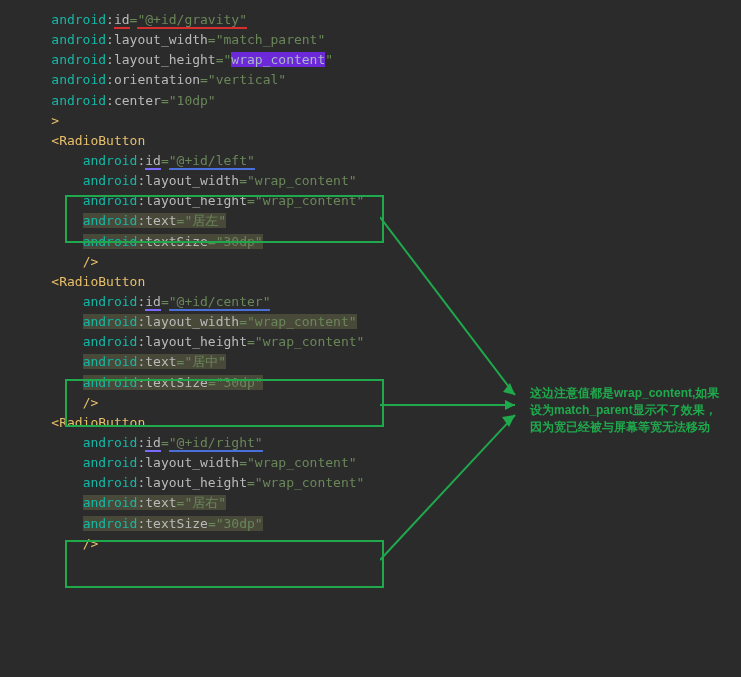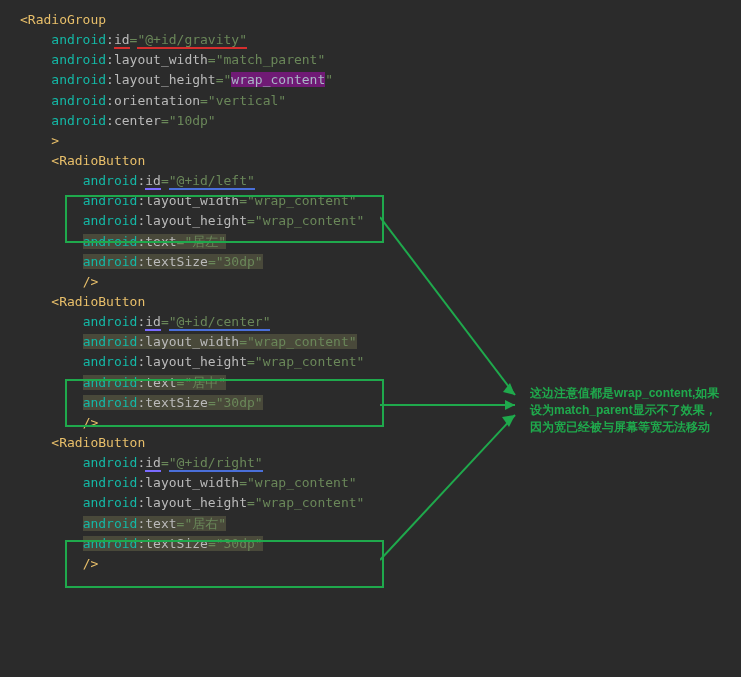--- a/index.html
+++ b/index.html
@@ -22,21 +22,21 @@
   .line { white-space: pre; position: relative; }
   .tag   { color: #e8bf6a; }
   .ns    { color: #14b8a6; }
   .attr  { color: #bababa; }
   .str   { color: #6a8759; font-weight: normal; }
   .op    { color: #6a8759; }
   .dim-bg { background: #49493a; }
   .underline-red    { border-bottom: 2px solid #d62e2e; }
   .underline-purple { border-bottom: 2px solid #7a6bff; }
   .underline-blue   { border-bottom: 2px solid #4a6fd9; }
-  .sel-blue { background: #701a75; color: #a9b7c6; }
+  .sel-blue { background: #6d28d9; color: #a9b7c6; }
   .box-green {
     position: absolute;
     border: 2px solid #1fa94c;
     pointer-events: none;
   }
   .arrow {
     position: absolute;
     pointer-events: none;
   }
   .arrow line { stroke: #1fa94c; stroke-width: 2; }
@@ -49,21 +49,20 @@
     font-family: Arial, "Microsoft YaHei", sans-serif;
     line-height: 1.4;
     width: 220px;
   }
 </style>
 </head>
 <body>
 
 <div class="editor">
 
-<div class="line"><span class="tag">&lt;RadioGroup</span></div>
 <div class="line">    <span class="ns">android</span><span class="attr">:</span><span class="attr underline-red">id</span><span class="op">=</span><span class="str underline-red">"@+id/gravity"</span></div>
 <div class="line">    <span class="ns">android</span><span class="attr">:</span><span class="attr">layout_width</span><span class="op">=</span><span class="str">"match_parent"</span></div>
 <div class="line">    <span class="ns">android</span><span class="attr">:</span><span class="attr">layout_height</span><span class="op">=</span><span class="str">"</span><span class="sel-blue">wrap_content</span><span class="str">"</span></div>
 <div class="line">    <span class="ns">android</span><span class="attr">:</span><span class="attr">orientation</span><span class="op">=</span><span class="str">"vertical"</span></div>
 <div class="line">    <span class="ns">android</span><span class="attr">:</span><span class="attr">center</span><span class="op">=</span><span class="str">"10dp"</span></div>
 <div class="line">    <span class="tag">&gt;</span></div>
 
 <div class="line">    <span class="tag">&lt;RadioButton</span></div>
 <div class="line">        <span class="ns">android</span><span class="attr">:</span><span class="attr underline-purple">id</span><span class="op">=</span><span class="str underline-blue">"@+id/left"</span></div>
 <div class="line">        <span class="ns">android</span><span class="attr">:</span><span class="attr">layout_width</span><span class="op">=</span><span class="str">"wrap_content"</span></div>

